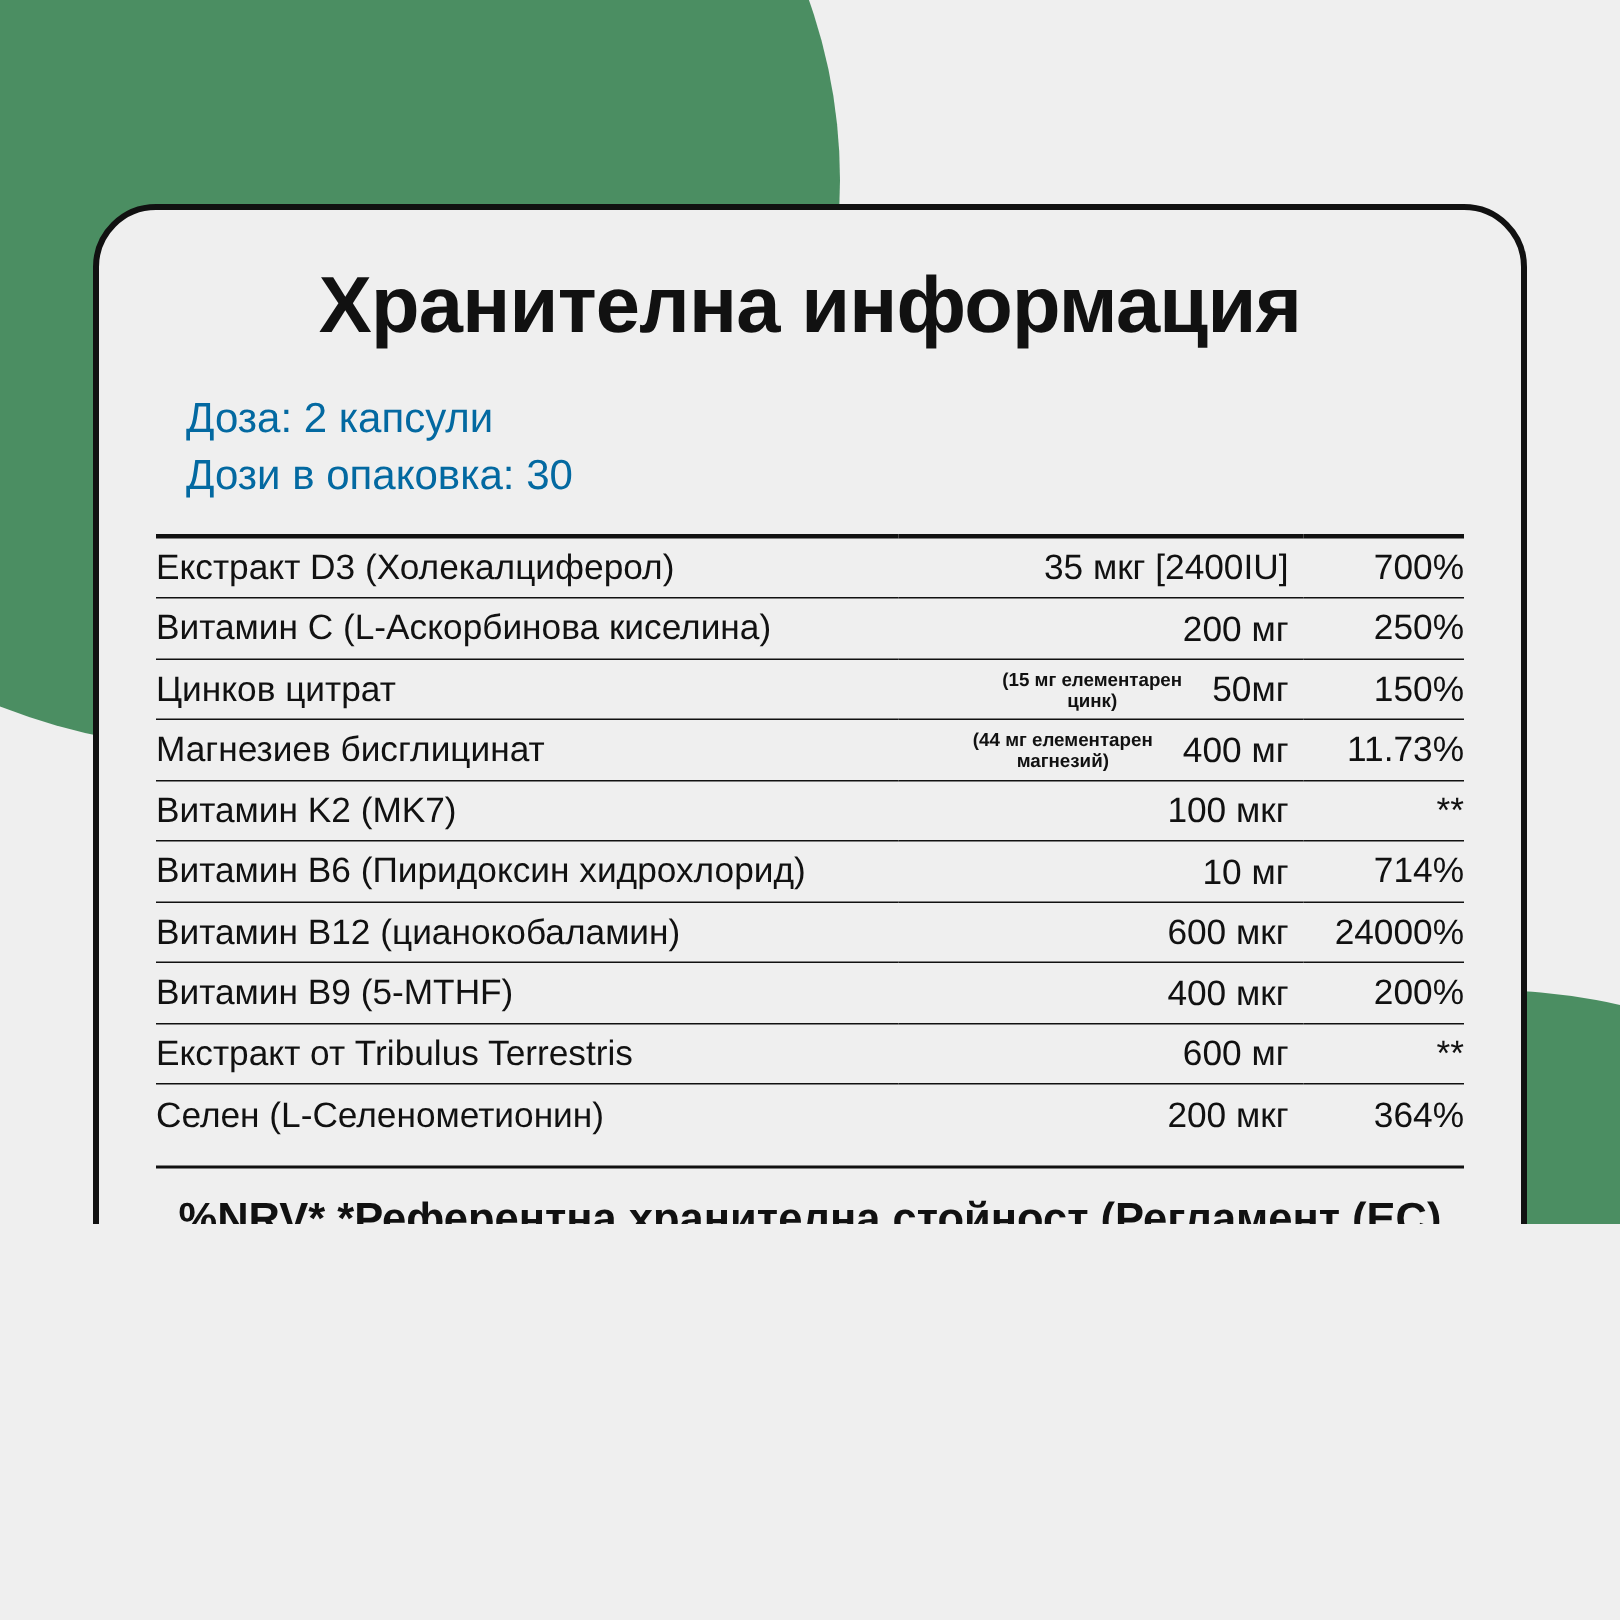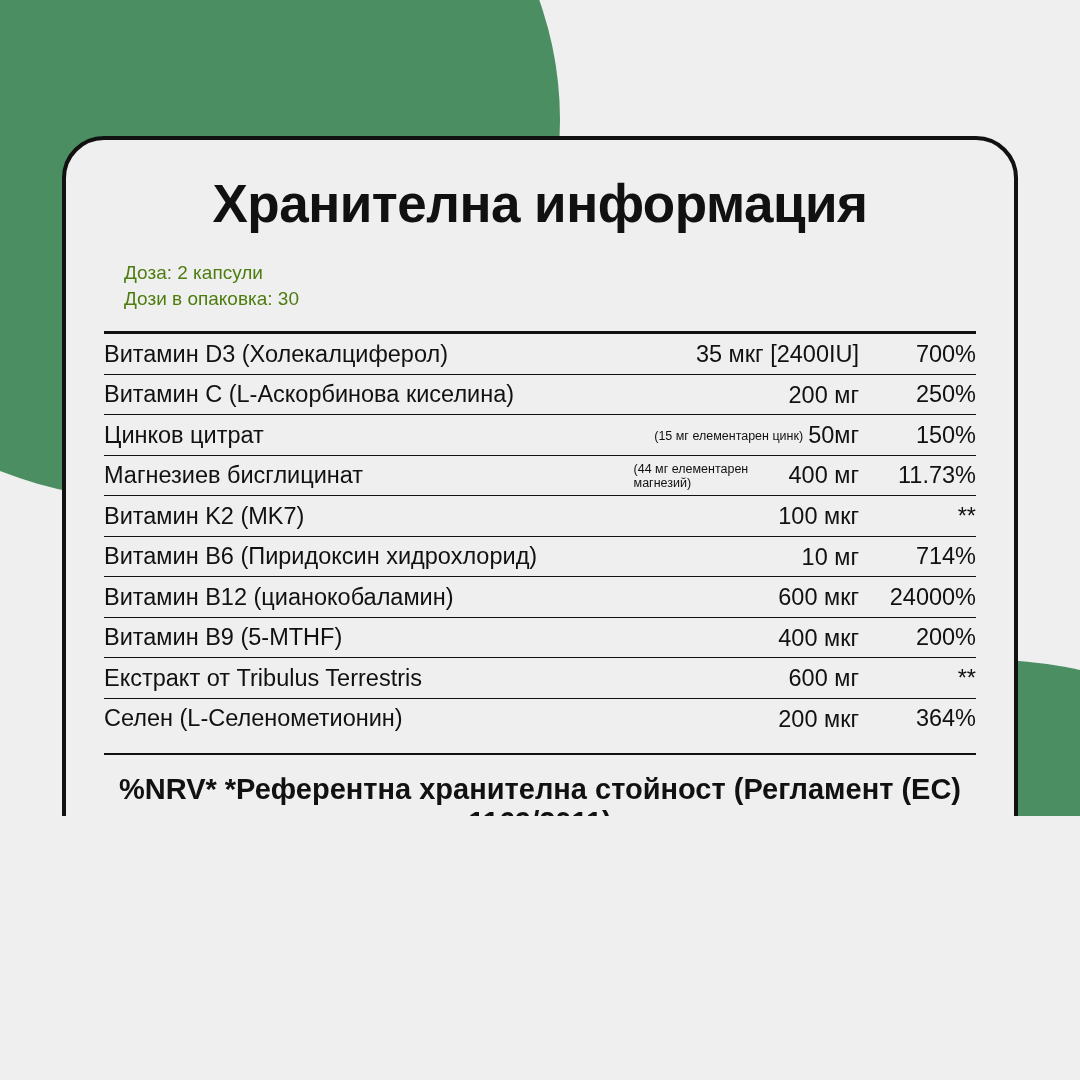--- a/index.html
+++ b/index.html
@@ -49,22 +49,22 @@
     font-size: 53px;
     font-weight: bold;
     color: #111;
     letter-spacing: -0.5px;
     margin-top: 33px;
   }
 
   .serving {
     margin-left: 58px;
     margin-top: 26px;
-    font-size: 19px;
-    color: #4d7c0f;
+    font-size: 28px;
+    color: #0369a1;
     line-height: 1.35;
   }
 
   table.nutri {
     margin: 20px auto 0 auto;
     width: 872px;
     border-collapse: collapse;
     color: #111;
   }
   table.nutri td, table.nutri th {
@@ -96,25 +96,26 @@
   tr.item .c-nrv  { text-align: right; white-space: nowrap; }
 
   .c-name { width: 495px; }
   .c-amt  { width: 270px; }
   .c-nrv  { width: 107px; }
 
   .sub {
     font-size: 12.5px;
     line-height: 1.12;
     display: inline-block;
-    text-align: left;
+    text-align: center;
     vertical-align: middle;
     margin-right: 5px;
     max-width: 150px;
     white-space: normal;
+    font-weight: bold;
   }
   .amt-main { display: inline-block; vertical-align: middle; }
 
   .footnote {
     text-align: center;
     font-size: 29px;
     color: #111;
     margin-top: 18px;
     font-weight: bold;
   }
@@ -143,21 +144,21 @@
     </div>
 
     <table class="nutri">
       <tbody id="table-body">
         <tr class="rule">
           <td class="c-name"></td>
             <td class="c-amt"></td>
             <td class="c-nrv"></td>
         </tr>
       <tr class="item">
-            <td class="c-name">Витамин D3 (Холекалциферол)</td>
+            <td class="c-name">Екстракт D3 (Холекалциферол)</td>
             <td class="c-amt"><span class="amt-main">35 мкг [2400IU]</span></td>
             <td class="c-nrv">700%</td>
           </tr>
           <tr class="item">
             <td class="c-name">Витамин C (L-Аскорбинова киселина)</td>
             <td class="c-amt"><span class="amt-main">200 мг</span></td>
             <td class="c-nrv">250%</td>
           </tr>
           <tr class="item">
             <td class="c-name">Цинков цитрат</td>

